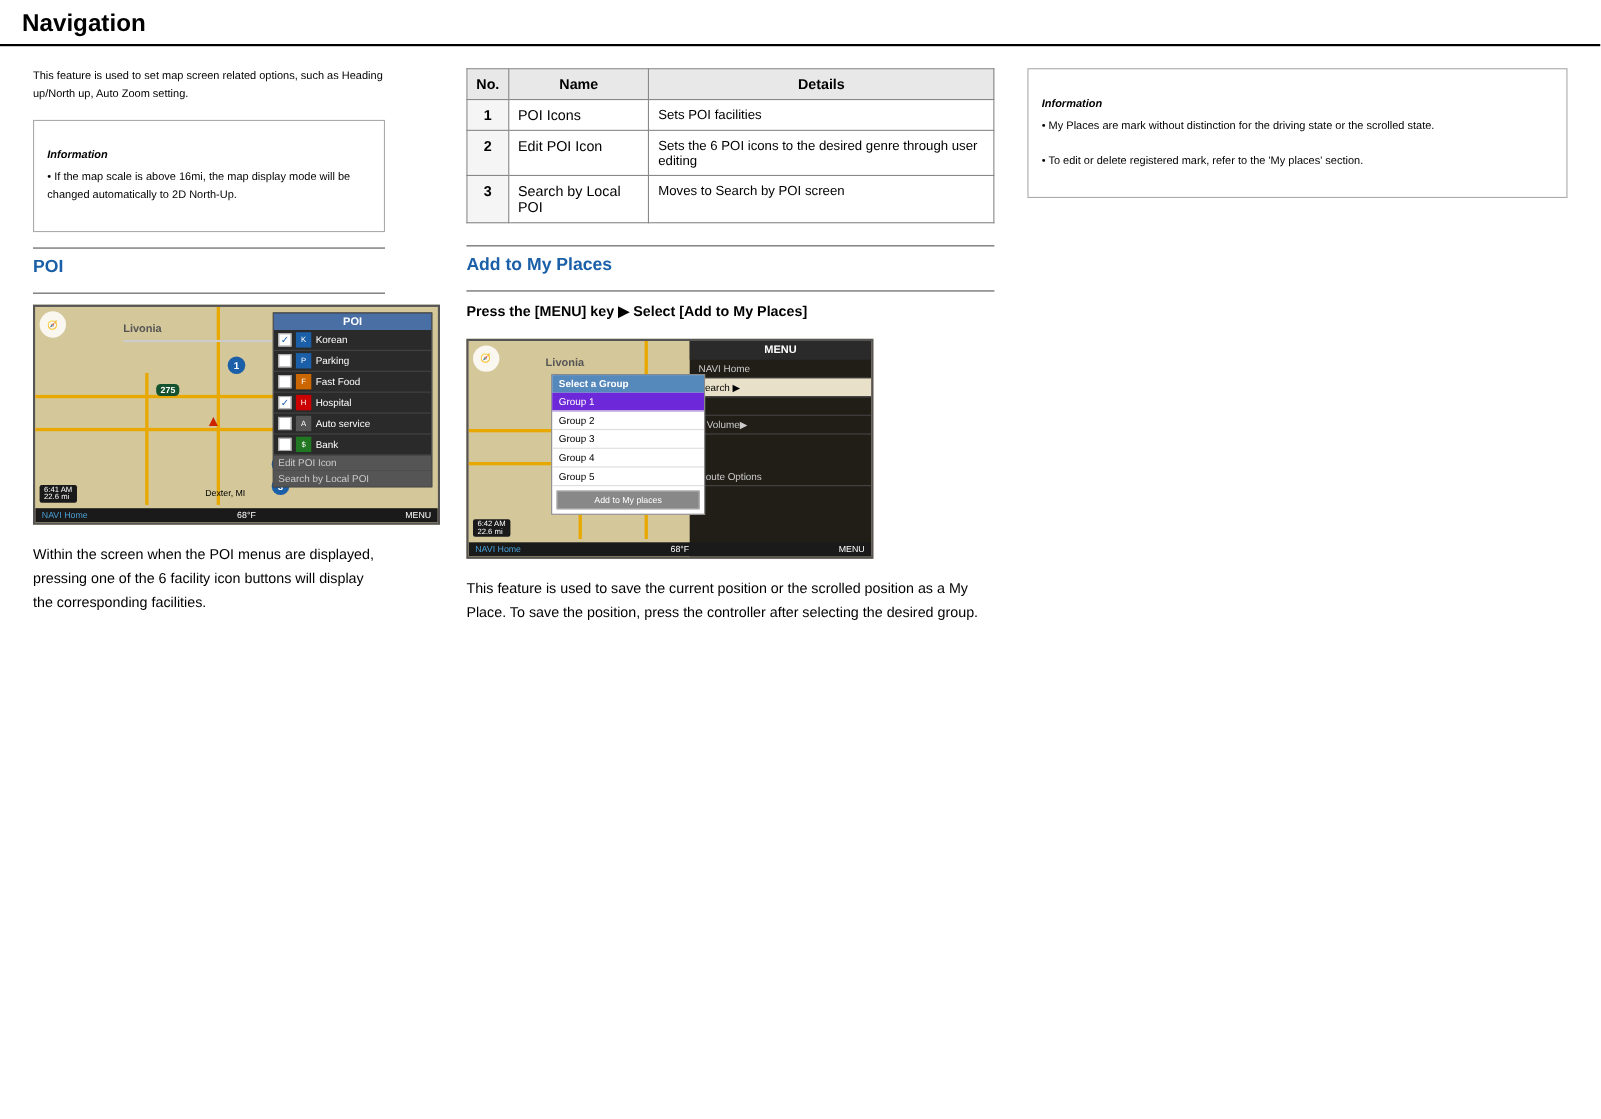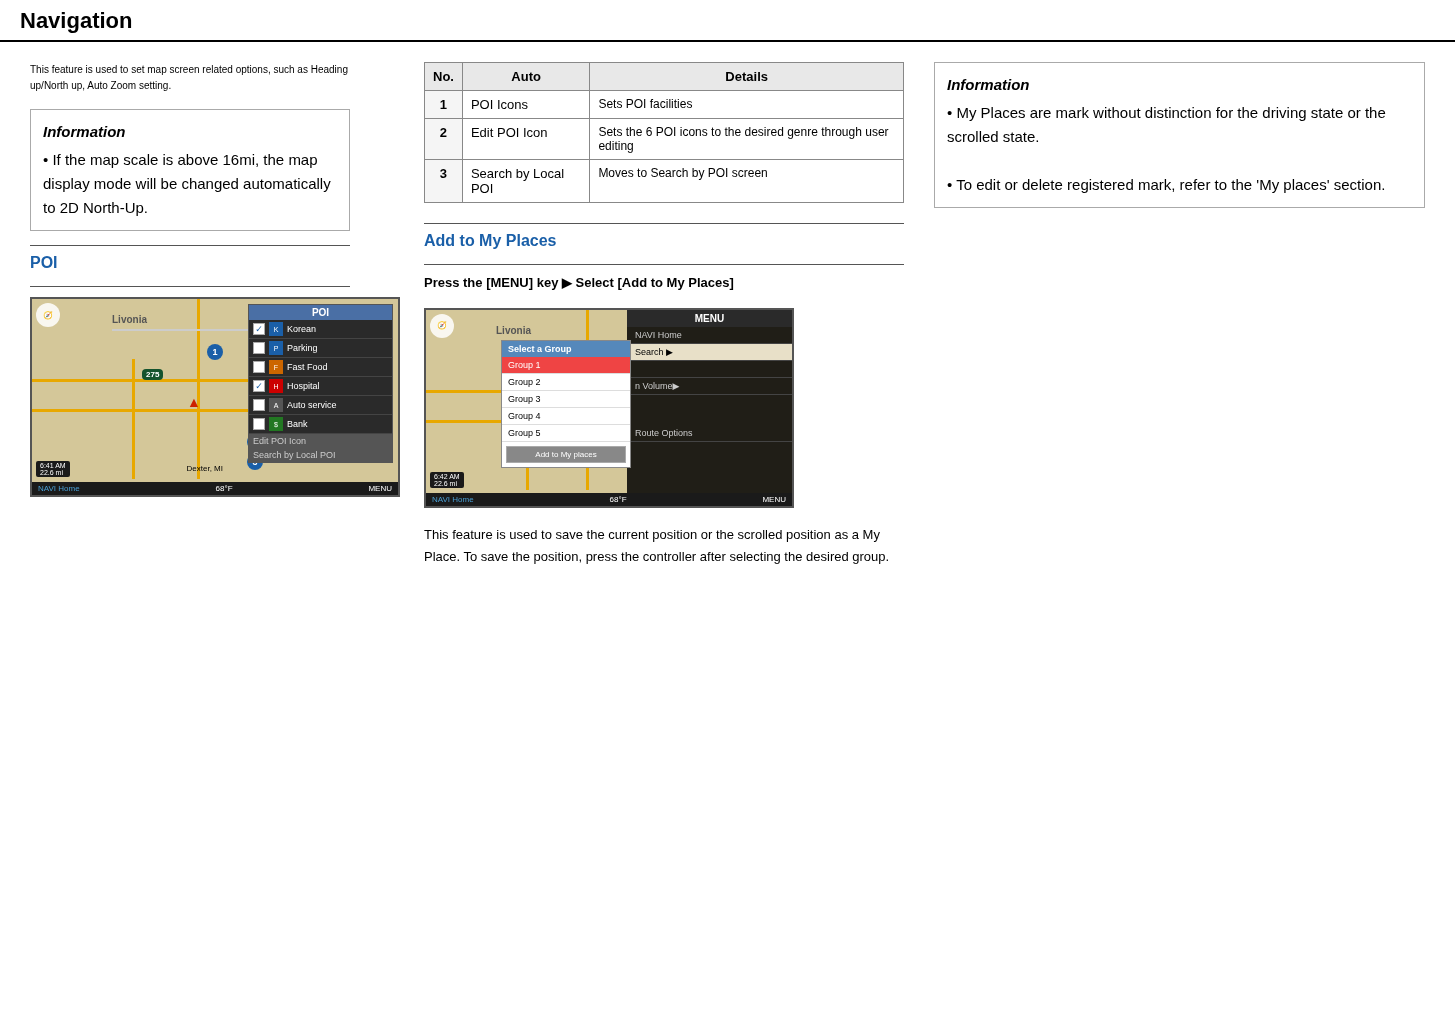--- a/index.html
+++ b/index.html
@@ -46,23 +46,23 @@
     }
 
     .intro-text {
       font-size: 10px;
       line-height: 1.6;
       margin-bottom: 15px;
     }
 
     .info-box {
       border: 1px solid #aaa;
-      padding: 10px 12px;
+      padding: 24px 12px;
       margin-bottom: 10px;
-      font-size: 15px;
+      font-size: 10px;
       line-height: 1.6;
     }
     .info-box .info-title {
       font-style: italic;
       font-weight: bold;
       margin-bottom: 4px;
     }
 
     .section-divider {
       border: none;
@@ -279,39 +279,39 @@
       color: #ccc;
     }
     .menu-item.highlighted {
       background: #e8e0c8;
       color: #000;
     }
     .group-popup {
       position: absolute;
       top: 30px;
       left: 75px;
-      width: 130px;
+      width: 140px;
       background: #fff;
       border: 1px solid #888;
       color: #000;
       font-size: 9px;
       z-index: 10;
     }
     .group-popup-header {
       background: #5588bb;
       color: #fff;
       padding: 3px 6px;
       font-weight: bold;
     }
     .group-popup-item {
       padding: 3px 6px;
       border-bottom: 1px solid #ddd;
     }
     .group-popup-item.selected {
-      background: #ef4444;
+      background: #6d28d9;
       color: #fff;
     }
     .add-btn {
       background: #888;
       color: #fff;
       text-align: center;
       padding: 3px;
       margin: 4px;
       font-size: 8px;
       border: 1px solid #aaa;
@@ -422,29 +422,30 @@
         <div class="dexter-label">Dexter, MI</div>
 
         <div class="bottom-bar">
           <span class="bottom-bar-home">NAVI Home</span>
           <span>68°F</span>
           <span>MENU</span>
         </div>
       </div>
     </div>
 
+    <p class="bottom-text">Within the screen when the POI menus are displayed, pressing one of the 6 facility icon buttons will display the corresponding facilities.</p>
   </div>
 
   <div class="mid-col">
 
     <table class="poi-table">
       <thead>
         <tr>
           <th>No.</th>
-          <th>Auto</th>
+          <th>Name</th>
           <th>Details</th>
         </tr>
       </thead>
       <tbody>
         <tr>
           <td>1</td>
           <td>POI Icons</td>
           <td class="details-cell">Sets POI facilities</td>
         </tr>
         <tr>

